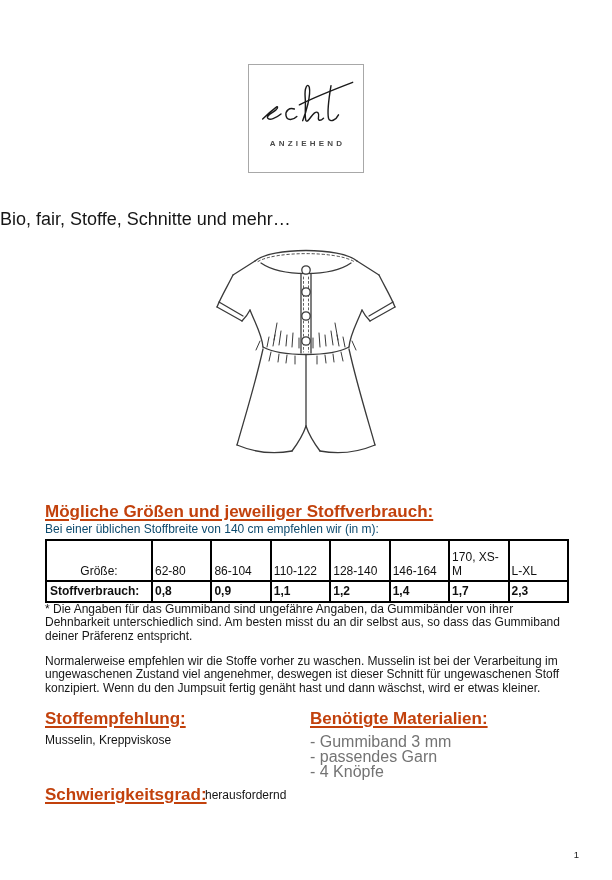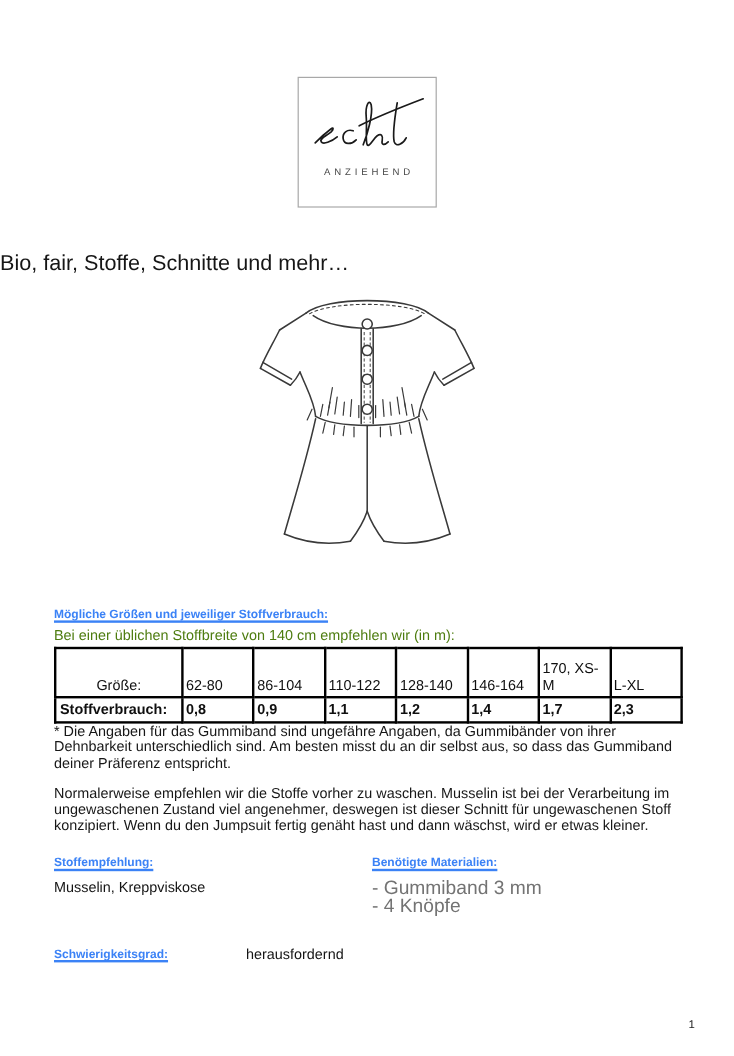--- a/index.html
+++ b/index.html
@@ -14,20 +14,21 @@
   .logo-box{
     position:absolute;top:64px;left:50%;transform:translateX(-50%);
     width:114px;height:107px;border:1px solid #a8a8a8;background:#fff;
     display:flex;flex-direction:column;align-items:center;justify-content:flex-start;
   }
   .logo-script-svg{margin-top:14px;width:110px;height:60px;display:block;}
   .logo-sub{
     margin-top:0px;font-size:8px;letter-spacing:3.2px;color:#4a4a4a;
     text-align:center;padding-left:3px; 
     font-family:"Liberation Sans",sans-serif;
+    font-weight:bold;
   }
 
   
   .title{
     position:absolute;top:209px;left:0;width:100%;text-align:left;
     font-size:18px;color:#161616;
   }
 
   
   .figure-wrap{position:absolute;top:245px;left:50%;transform:translateX(-50%);
@@ -37,24 +38,24 @@
   
   .pattern-block{
     position:absolute;top:459px;left:0;width:100%;text-align:center;
     font-size:12px;line-height:18.5px;color:#141414;
   }
 
   
   .content{position:absolute;left:45px;top:0;width:525px;font-size:12px;line-height:13.4px;}
   .abs{position:absolute;}
   .sec-heading{
-    font-weight:700;font-size:10px;color:#3b82f6;
+    font-weight:700;font-size:17px;color:#c2410c;
     text-decoration:underline;text-decoration-thickness:1.5px;text-underline-offset:2px;text-align:center;
   }
-  .intro-line{font-size:12px;color:#4d7c0f;}
+  .intro-line{font-size:12px;color:#0c4a6e;}
 
   table.sizes{
     border-collapse:collapse;table-layout:fixed;width:524px;
     font-size:12px;color:#0f0f0f;background:#fff;
   }
   table.sizes td{
     border:2px solid #000;text-align:left;padding:1px 2px;line-height:1.12;
     overflow:hidden;
   }
   tr.hdr-row td{vertical-align:bottom;height:36px;padding-bottom:2px;}
@@ -231,20 +232,21 @@
 
   <div class="content abs two-col" style="top:712px;">
     <div class="col-left">
       <span class="sec-heading">Stoffempfehlung:</span>
       <div class="col-value">Musselin, Kreppviskose</div>
     </div>
     <div class="col-right">
       <span class="sec-heading">Benötigte Materialien:</span>
       <div class="materials-list">
           <div>- Gummiband 3 mm</div>
+          <div>- passendes Garn</div>
           <div>- 4 Knöpfe</div>
         </div>
     </div>
   </div>
 
   <div class="content abs difficulty-row" style="top:788px;">
     <span class="sec-heading">Schwierigkeitsgrad:</span>
     <span class="difficulty-value">herausfordernd</span>
   </div>
 

